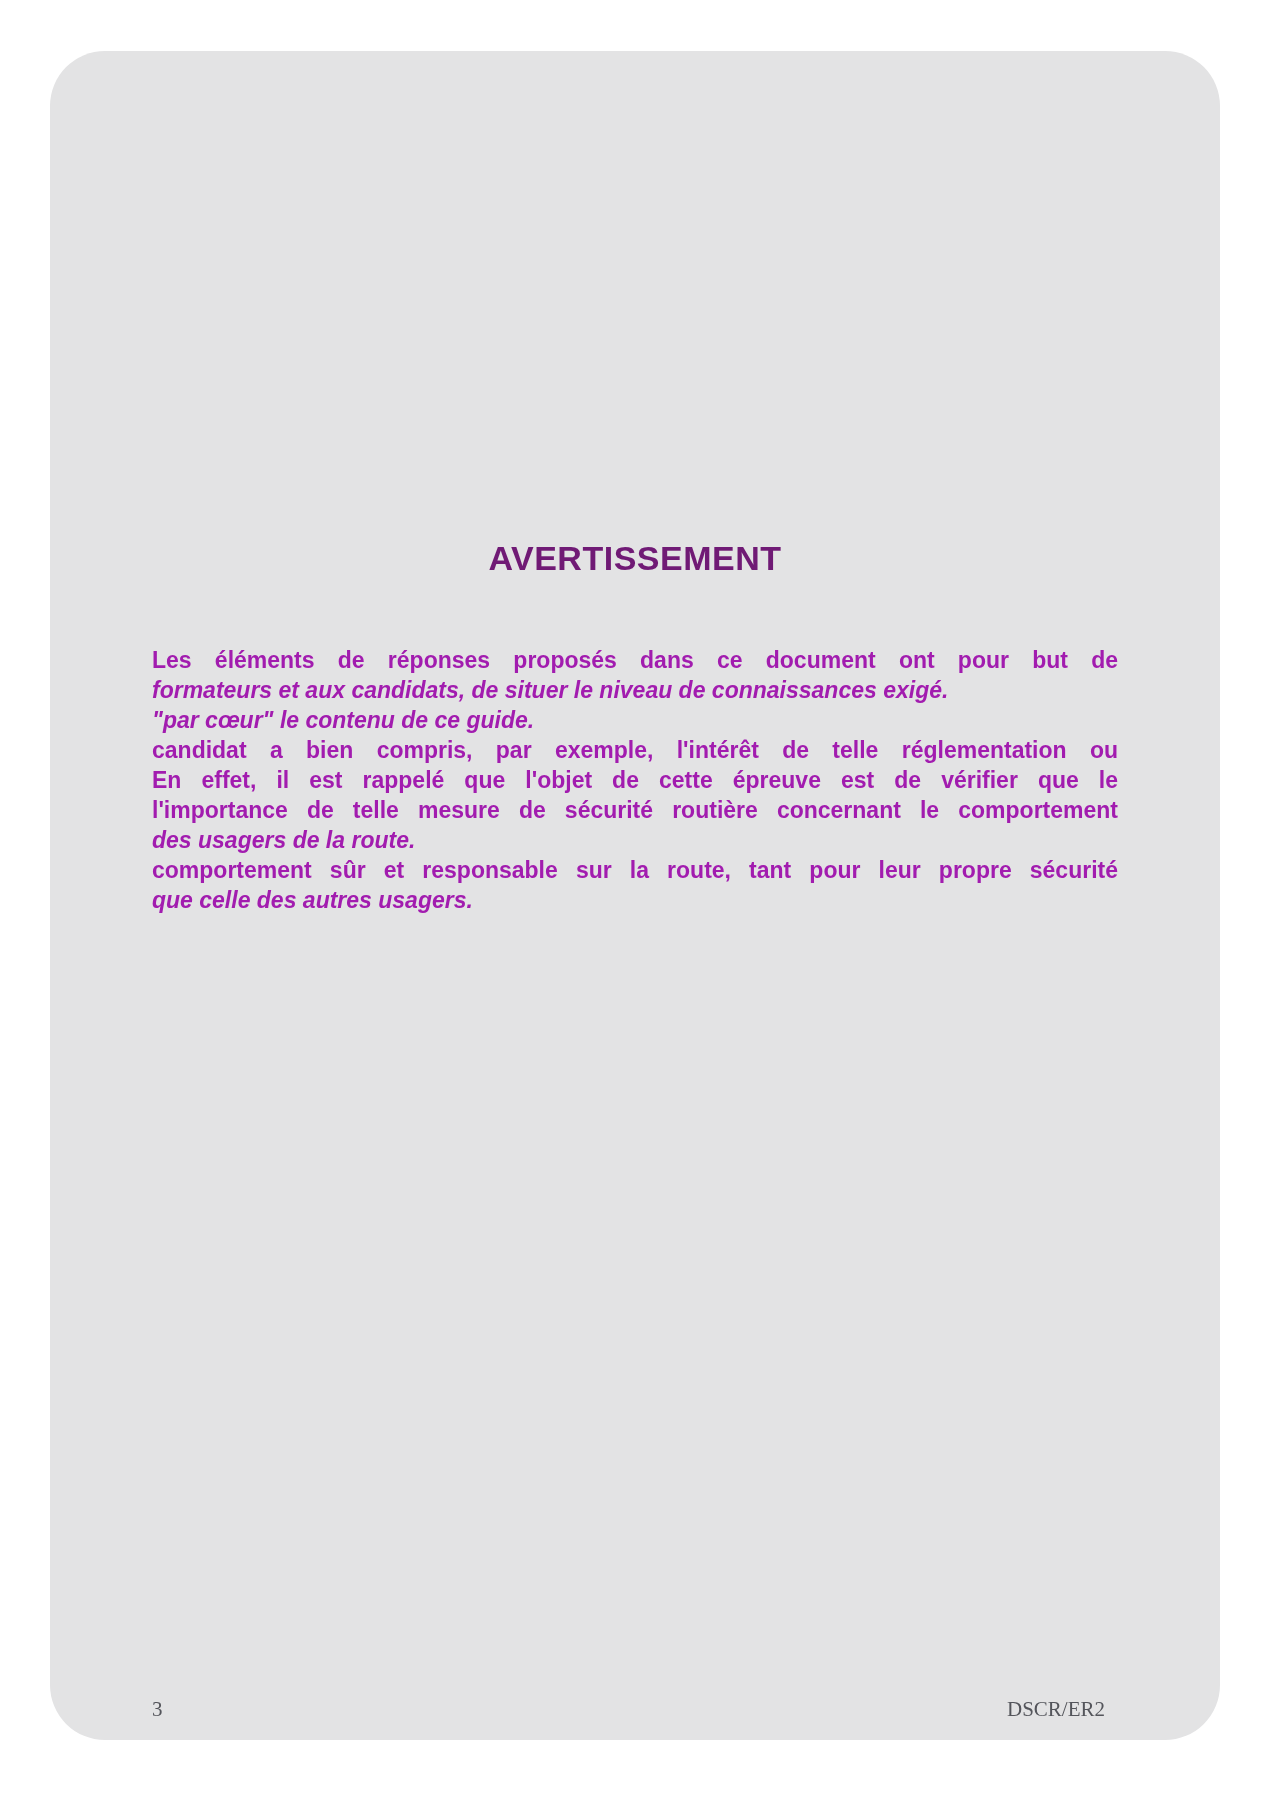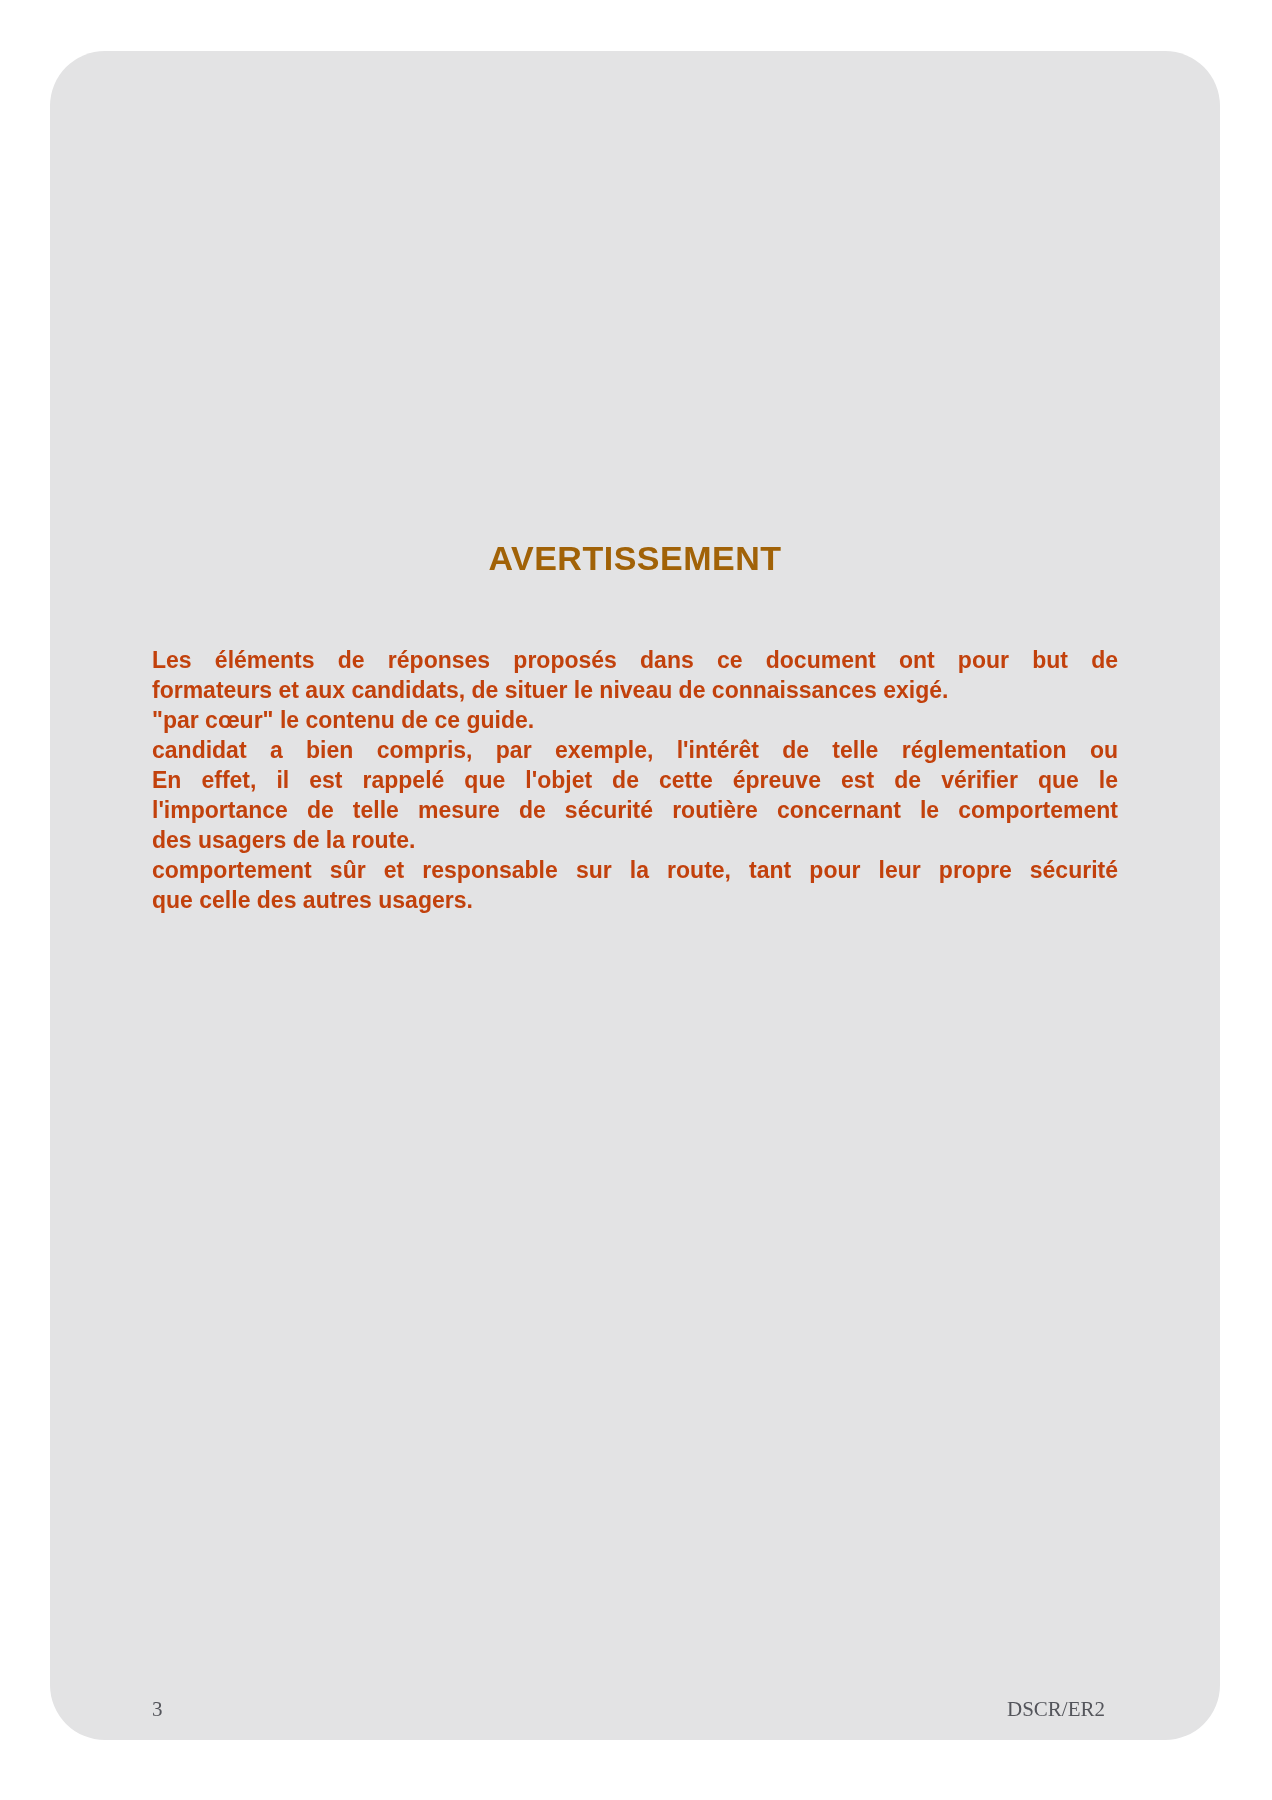--- a/index.html
+++ b/index.html
@@ -52,20 +52,21 @@
   .body-text .line {
     height: 30px;
     overflow: hidden;
     text-align: justify;
     text-align-last: justify;
     white-space: normal;
   }
   .body-text .line.last {
     text-align: right;
     text-align-last: left;
+    font-style: italic;
   }
   .page-footer {
     position: absolute;
     left: 102px;
     right: 115px;
     top: 1645px;
     display: flex;
     justify-content: space-between;
     align-items: baseline;
     font-family: "Liberation Serif", "DejaVu Serif", serif;
@@ -73,23 +74,23 @@
     font-size: 21px;
     line-height: 26px;
     color: #54555b;
   }
 </style>
 </head>
 <body style="background: rgb(255, 255, 255);">
 
 <div class="page-card" style="background: rgb(227, 227, 228);">
 
-  <h1 class="doc-title" style="color: #a16207;">AVERTISSEMENT</h1>
+  <h1 class="doc-title" style="color: #701a75;">AVERTISSEMENT</h1>
 
-  <div class="body-text" style="color: #c2410c;">
+  <div class="body-text" style="color: #a21caf;">
       <div class="line">Les éléments de réponses proposés dans ce document ont pour but de</div>
       <div class="line last">formateurs et aux candidats, de situer le niveau de connaissances exigé.</div>
       <div class="line last">"par cœur" le contenu de ce guide.</div>
       <div class="line">candidat a bien compris, par exemple, l'intérêt de telle réglementation ou</div>
       <div class="line">En effet, il est rappelé que l'objet de cette épreuve est de vérifier que le</div>
       <div class="line">l'importance de telle mesure de sécurité routière concernant le comportement</div>
       <div class="line last">des usagers de la route.</div>
       <div class="line">comportement sûr et responsable sur la route, tant pour leur propre sécurité</div>
       <div class="line last">que celle des autres usagers.</div>
     </div>

